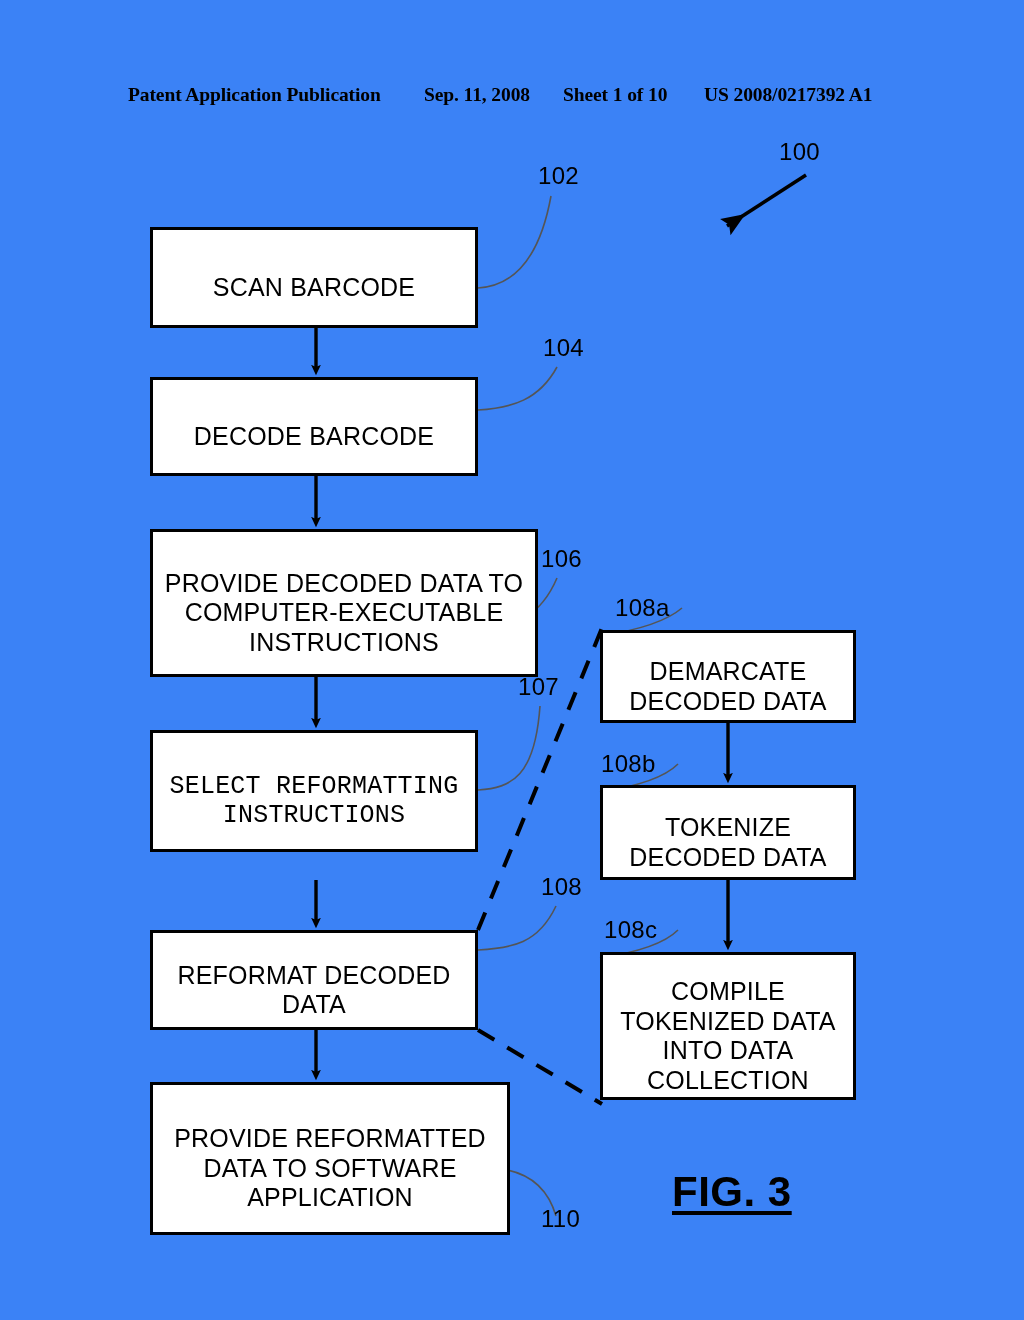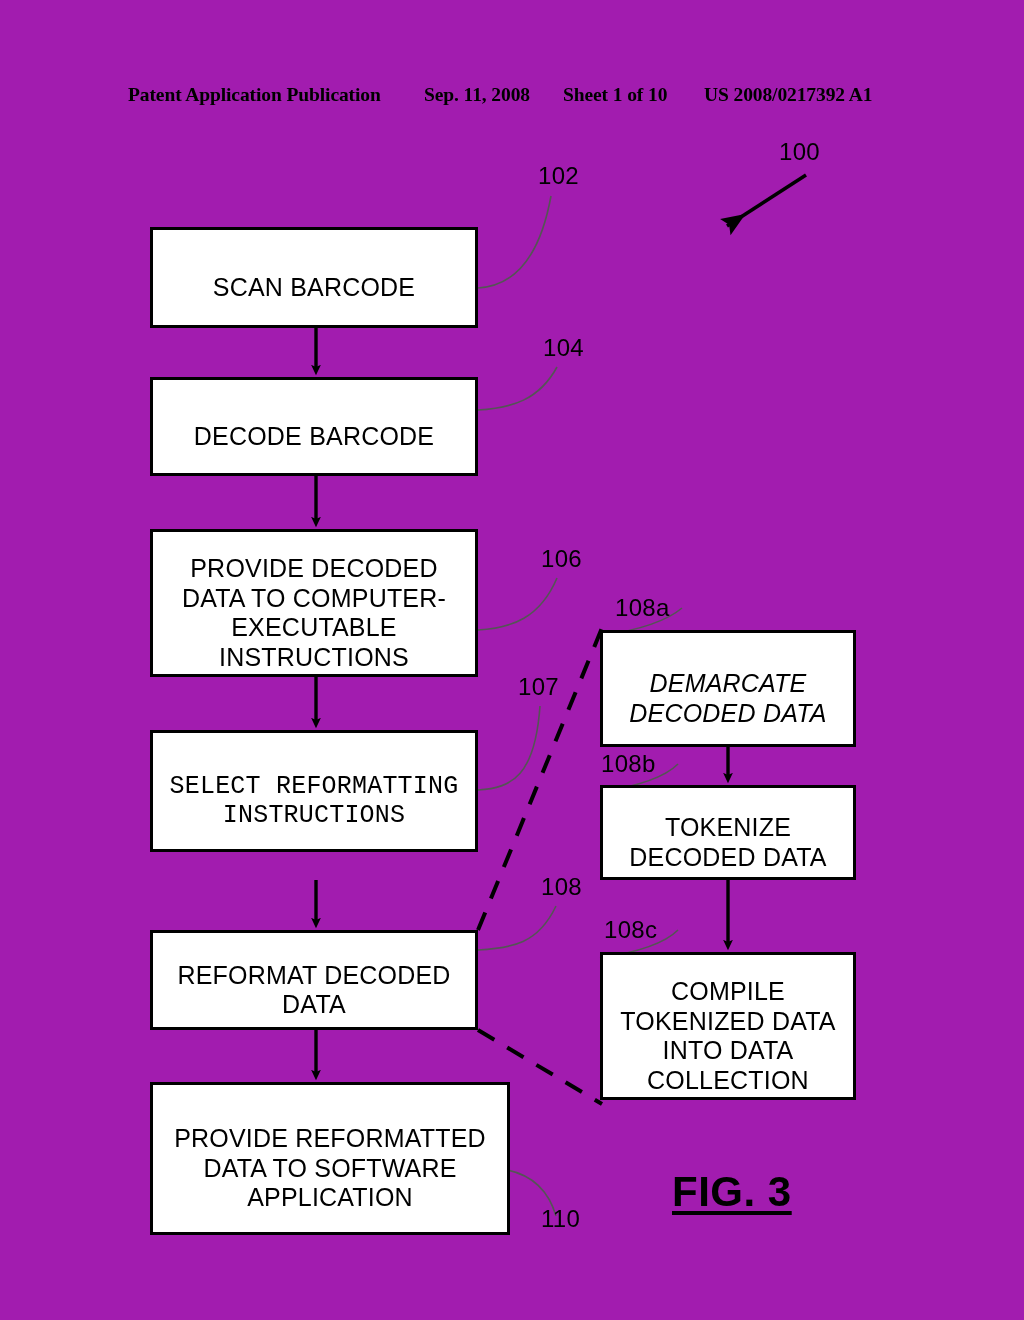--- a/index.html
+++ b/index.html
@@ -5,21 +5,21 @@
 <style>
   html, body {
     margin: 0;
     padding: 0;
     background: #ffffff;
   }
   #page {
     position: relative;
     width: 1024px;
     height: 1320px;
-    background: #a21caf;
+    background: #3b82f6;
     overflow: hidden;
     font-family: "Liberation Sans", sans-serif;
     color: #000000;
   }
 
   
   #header {
     position: absolute;
     left: 0;
     top: 84px;
@@ -157,37 +157,37 @@
   <div class="refnum" style="left:604px; top:916px;">108c</div>
 
   <div class="fbox" style="left:150px; top:227px; width:328px; height:101px;">
     <span class="label">SCAN BARCODE</span>
   </div>
 
   <div class="fbox" style="left:150px; top:377px; width:328px; height:99px;">
     <span class="label">DECODE BARCODE</span>
   </div>
 
-  <div class="fbox" style="left:150px; top:529px; width:328px; height:148px;align-items:center;">
+  <div class="fbox" style="left:150px; top:529px; width:388px; height:148px;align-items:center;">
     <span class="label">PROVIDE DECODED DATA TO COMPUTER-EXECUTABLE INSTRUCTIONS</span>
   </div>
 
   <div class="fbox" style="left:150px; top:730px; width:328px; height:122px;font-family:Liberation Mono, monospace;">
     <span class="label">SELECT REFORMATTING INSTRUCTIONS</span>
   </div>
 
   <div class="fbox" style="left:150px; top:930px; width:328px; height:100px;">
     <span class="label">REFORMAT DECODED DATA</span>
   </div>
 
   <div class="fbox" style="left:150px; top:1082px; width:360px; height:153px;">
     <span class="label">PROVIDE REFORMATTED DATA TO SOFTWARE APPLICATION</span>
   </div>
 
-  <div class="fbox" style="left:600px; top:630px; width:256px; height:117px;font-style:italic;">
+  <div class="fbox" style="left:600px; top:630px; width:256px; height:93px;">
     <span class="label">DEMARCATE DECODED DATA</span>
   </div>
 
   <div class="fbox" style="left:600px; top:785px; width:256px; height:95px;justify-content:flex-end;">
     <span class="label">TOKENIZE DECODED DATA</span>
   </div>
 
   <div class="fbox" style="left:600px; top:952px; width:256px; height:148px;">
     <span class="label">COMPILE TOKENIZED DATA INTO DATA COLLECTION</span>
   </div>

